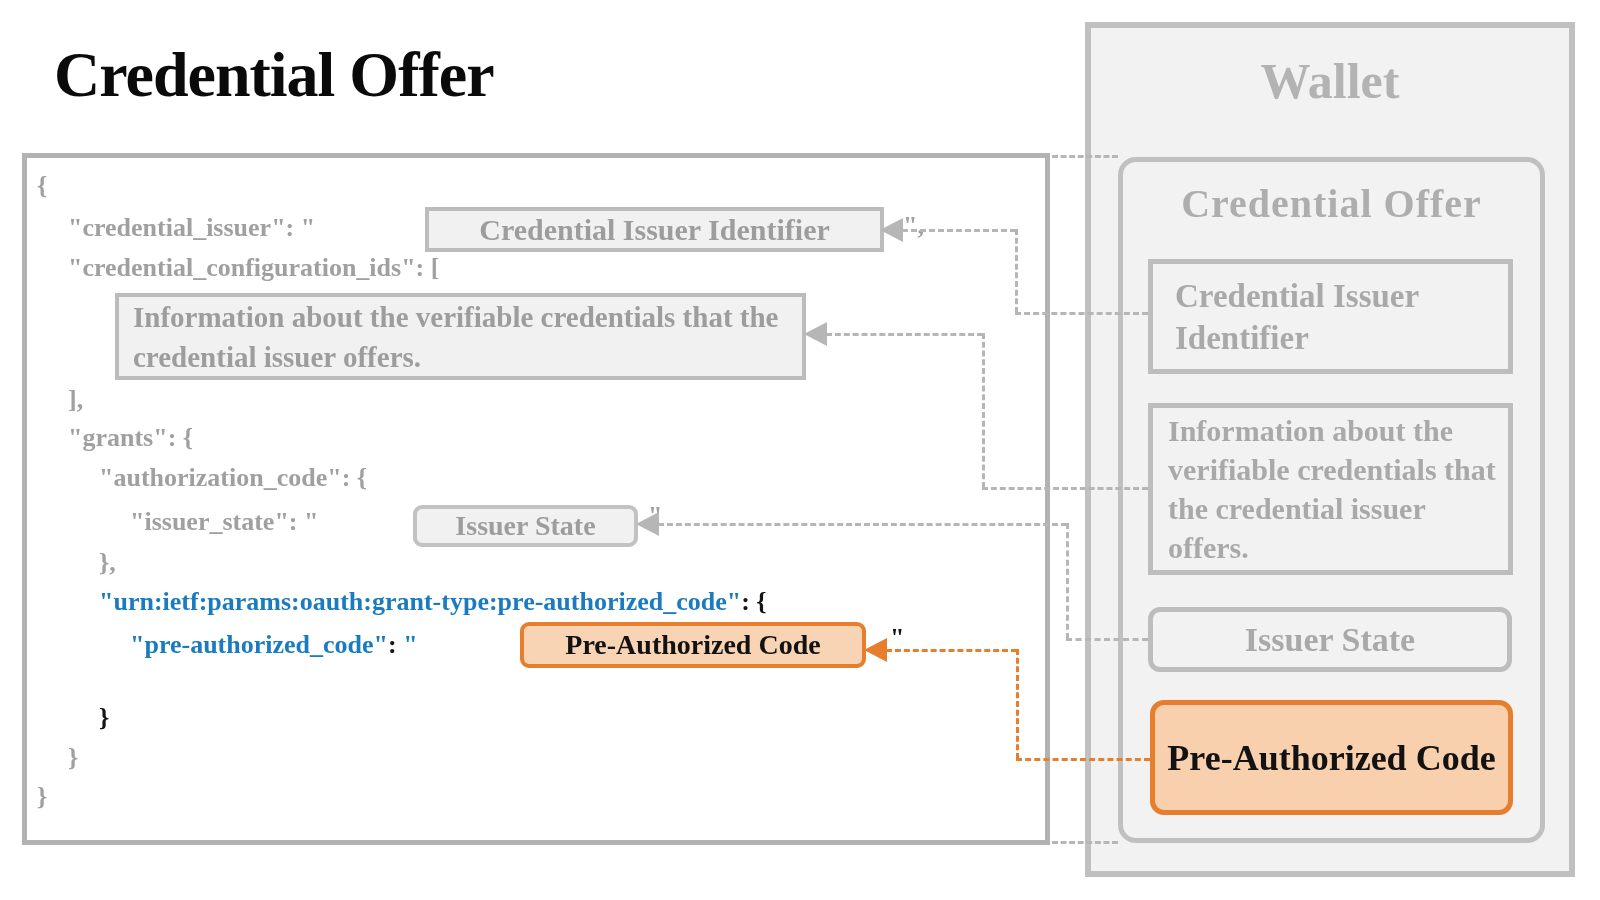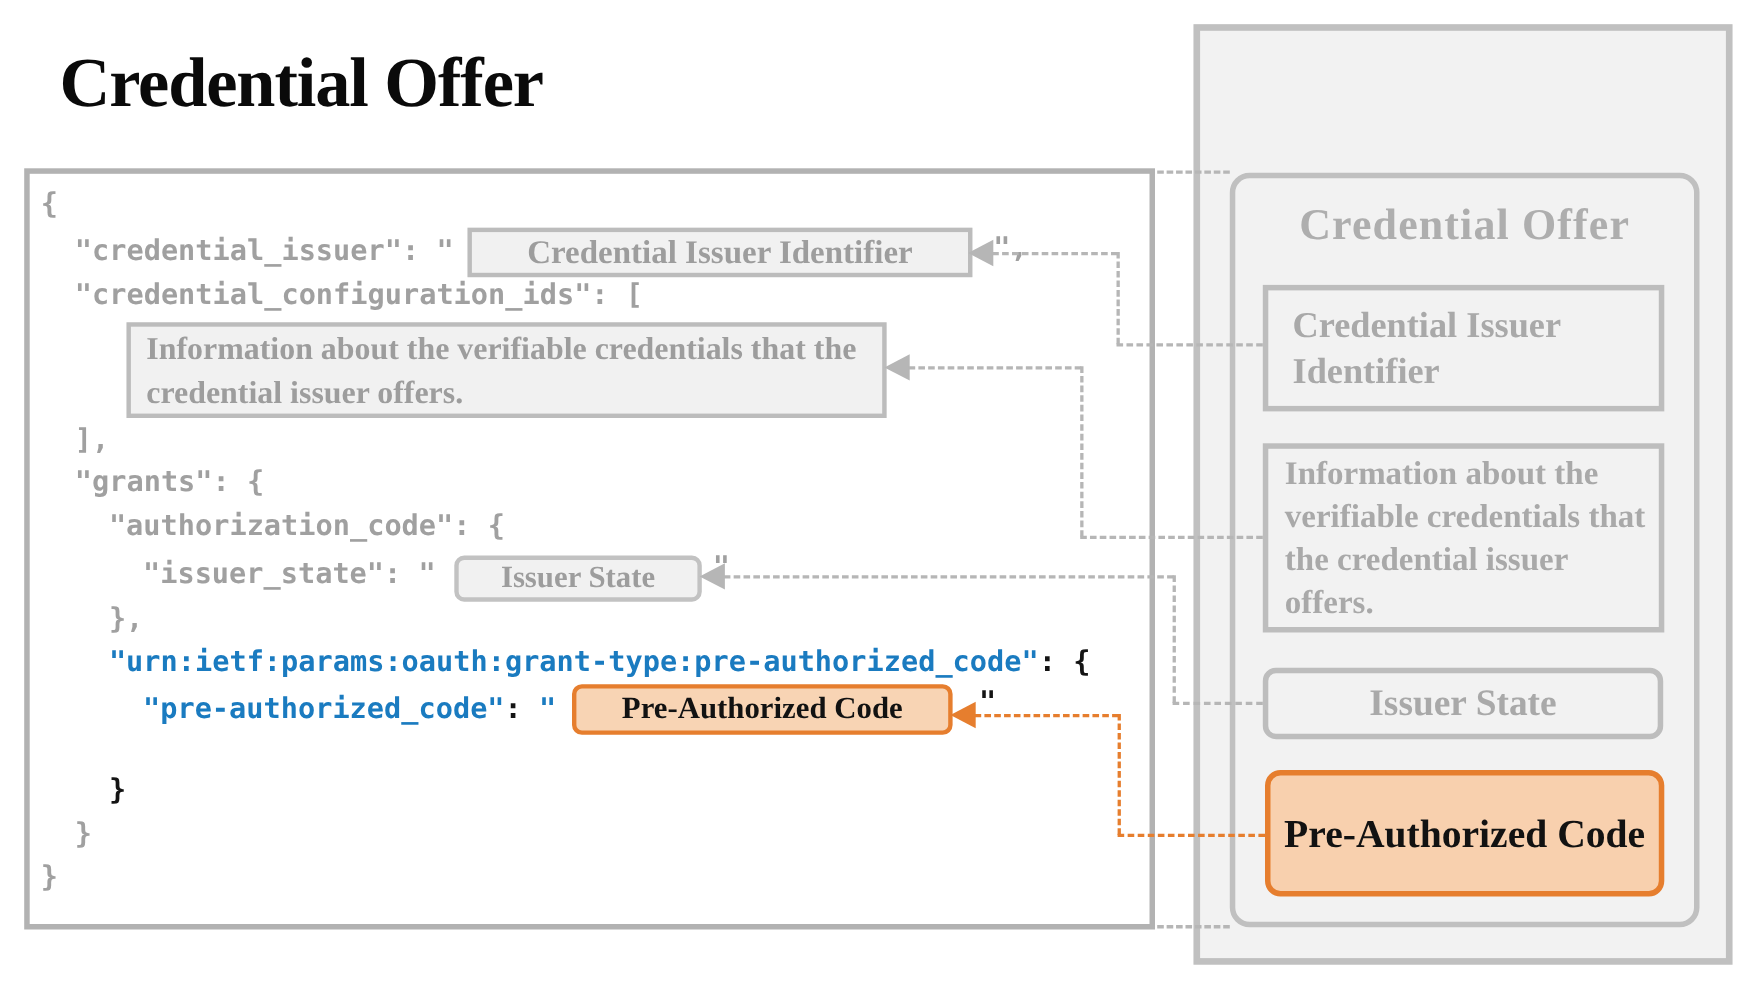--- a/index.html
+++ b/index.html
@@ -6,21 +6,21 @@
     --code-gray:#a0a0a0; --code-blue:#1a7bc0; --code-black:#141414;
     --box-gray-border:#bcbcbc; --box-gray-fill:#f1f1f1; --wallet-fill:#f2f2f2;
     --orange-border:#e67e2e; --orange-fill:#f8d4b4; --connector-gray:#b6b6b6;
     --gray-text:#9d9d9d; --wallet-text:#a9a9a9; --wallet-title:#b3b3b3;
   }
   *{margin:0;padding:0;box-sizing:border-box;}
   body{background:#ffffff;font-family:"Liberation Sans",sans-serif;}
   .canvas{position:relative;width:1600px;height:900px;background:#ffffff;overflow:hidden;}
   .serif{font-family:"Liberation Serif","DejaVu Serif",serif;font-weight:bold;}
   .mono{font-family:"DejaVu Sans Mono","Liberation Mono",monospace;font-weight:bold;}
-  .abs{position:absolute;}
+  .abs{position:absolute;font-family:Liberation Serif, serif;}
 
   .page-title{left:54px;top:38px;font-size:64px;color:#0a0a0a;letter-spacing:-1px;}
 
   .json-box{left:22px;top:153px;width:1028px;height:692px;background:#ffffff;border:5px solid #b2b2b2;}
 
   .code-line{font-size:26px;line-height:36px;white-space:pre;color:var(--code-gray);}
   .cg{color:var(--code-gray);} .cb{color:var(--code-blue);} .ck{color:var(--code-black);}
 
   .tag-box{display:flex;align-items:center;font-size:29px;color:var(--gray-text);
            background:var(--box-gray-fill);border:4px solid var(--box-gray-border);}
@@ -95,20 +95,21 @@
 
   <div class="abs serif tag-box tag-center rounded" style="left:413px;top:505px;width:225px;height:42px;font-size:28px;border-color:#c2c2c2;">
     <span>Issuer State</span>
   </div>
 
   <div class="abs serif tag-box tag-center rounded orange-tag" style="left:520px;top:622px;width:346px;height:46px;font-size:28px;">
     <span>Pre-Authorized Code</span>
   </div>
 
   <div class="abs wallet"></div>
+  <div class="abs serif wallet-title">Wallet</div>
   <div class="abs offer-box"></div>
   <div class="abs serif offer-title">Credential Offer</div>
 
   <div class="abs serif w-item w-cii">
     <span>Credential Issuer Identifier</span>
   </div>
   <div class="abs serif w-item w-info">
     <span>Information about the verifiable credentials that the credential issuer offers.</span>
   </div>
   <div class="abs serif w-item w-is">

